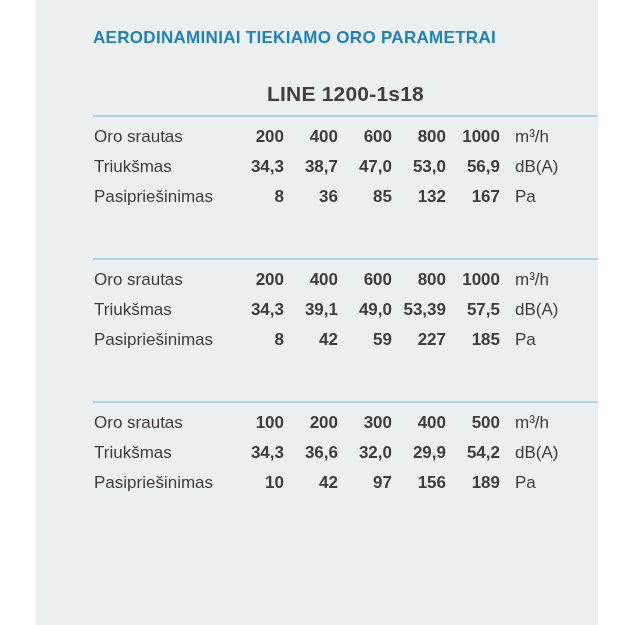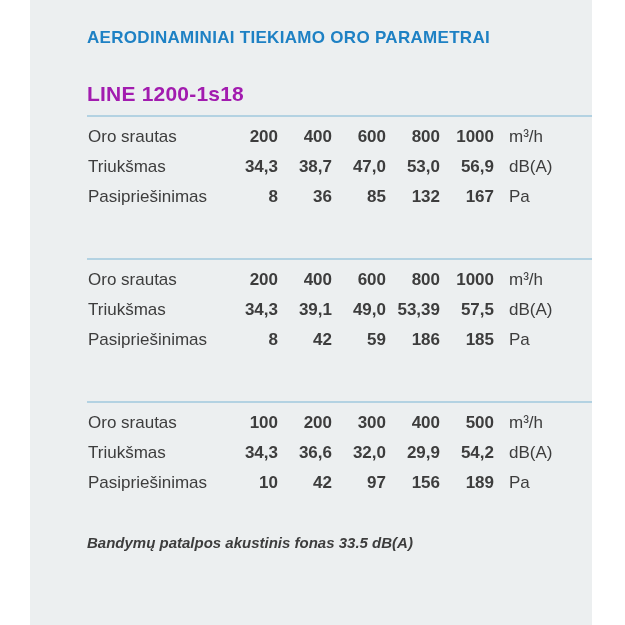--- a/index.html
+++ b/index.html
@@ -2,32 +2,32 @@
 <html><head>
 <meta charset="utf-8">
 <style>
   html,body{margin:0;padding:0;}
   body{
     width:625px;height:625px;position:relative;background:#ffffff;
     font-family:"Liberation Sans", sans-serif;
     -webkit-font-smoothing:antialiased;
   }
   .panel{
-    position:absolute;left:30px;top:0;width:562px;height:625px;
+    position:absolute;left:36px;top:0;width:562px;height:625px;
     background:var(--panel-bg,#ECEFF0);
   }
   .content{padding:28px 0 0 57px;}
   .page-title{
     margin:0;font-size:17px;font-weight:700;letter-spacing:0.3px;
     color:var(--accent,#1E81C4);
   }
   .section{margin-top:34px;}
   .section + .section{margin-top:46px;}
   .section-heading{
-    margin:0;font-size:21px;font-weight:700;color:#a21caf;letter-spacing:0.2px;
+    margin:0;font-size:21px;font-weight:700;color:#404040;letter-spacing:0.2px;text-align:center;
   }
   .divider{height:2px;background:var(--divider,#B3D2E2);margin-top:9px;}
   table.data-table{border-collapse:collapse;margin-top:5px;}
   table.data-table td{
     height:28px;font-size:17px;color:#3d3d3d;white-space:nowrap;vertical-align:middle;
   }
   td.label{width:136px;text-align:left;font-weight:400;margin-top:20px;}
   td.val{width:52px;text-align:right;font-weight:700;}
   td.unit{padding-left:14px;font-weight:400;}
   .footnote{
@@ -98,21 +98,21 @@
             <td class="val">49,0</td>
             <td class="val">53,39</td>
             <td class="val">57,5</td>
             <td class="unit">dB(A)</td>
           </tr>
           <tr>
             <td class="label">Pasipriešinimas</td>
             <td class="val">8</td>
             <td class="val">42</td>
             <td class="val">59</td>
-            <td class="val">186</td>
+            <td class="val">227</td>
             <td class="val">185</td>
             <td class="unit">Pa</td>
           </tr>
         </tbody>
       </table>
     </div>
 
     <div class="section">
       <div class="divider"></div>
       <table class="data-table">
@@ -141,16 +141,15 @@
             <td class="val">42</td>
             <td class="val">97</td>
             <td class="val">156</td>
             <td class="val">189</td>
             <td class="unit">Pa</td>
           </tr>
         </tbody>
       </table>
     </div>
 
-    <p class="footnote">Bandymų patalpos akustinis fonas 33.5 dB(A)</p>
 
   </div>
 </div>
 
 </body></html>

